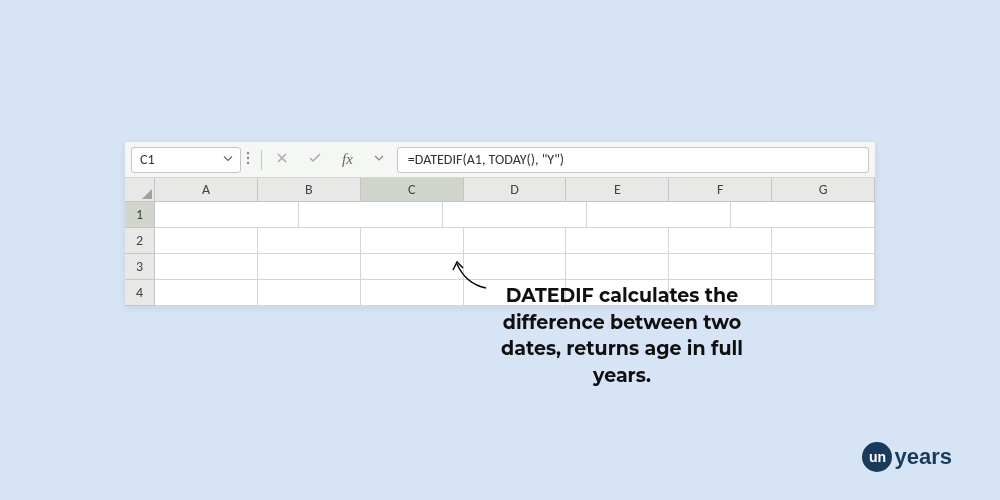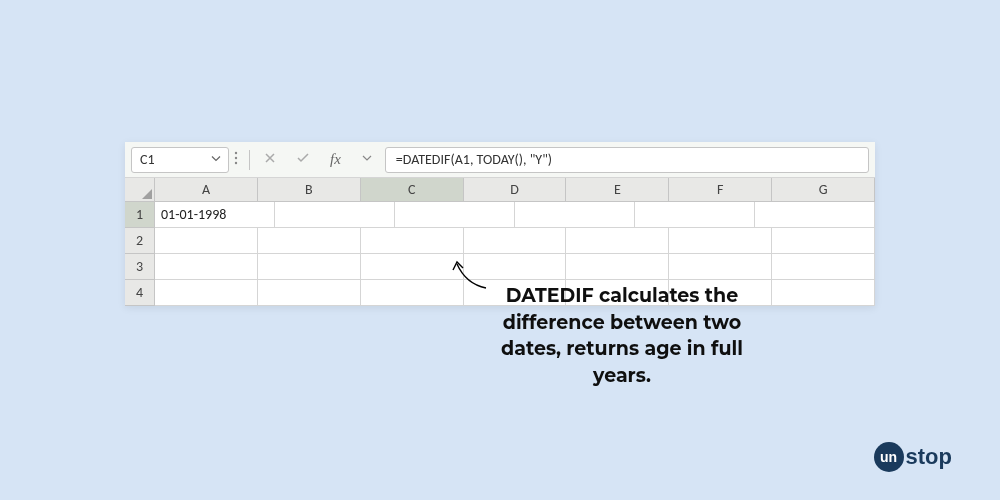--- a/index.html
+++ b/index.html
@@ -21,21 +21,21 @@
     }
     .formula-bar-row {
       display: flex;
       align-items: center;
       background: #f5f7f4;
       height: 36px;
       border-bottom: 1px solid #d5d5d5;
       padding: 4px 6px;
     }
     .name-box {
-      width: 98px;
+      width: 110px;
       height: 26px;
       background: #fff;
       border: 1px solid #c5c5c5;
       border-radius: 3px;
       display: flex;
       align-items: center;
       padding: 0 8px;
       font-size: 14px;
       color: #333;
       position: relative;
@@ -272,21 +272,20 @@
       <div class="col-header">A</div>
       <div class="col-header">B</div>
       <div class="col-header selected">C</div>
       <div class="col-header">D</div>
       <div class="col-header">E</div>
       <div class="col-header">F</div>
       <div class="col-header">G</div>
     </div>
     <div class="data-row">
       <div class="row-header selected">1</div>
-      <div class="cell">01-01-1998</div>
       <div class="cell"></div>
       <div class="cell"></div>
       <div class="cell"></div>
       <div class="cell"></div>
       <div class="cell"></div>
     </div>
     <div class="data-row">
       <div class="row-header">2</div>
       <div class="cell"></div>
       <div class="cell"></div>
@@ -323,14 +322,14 @@
   <path d="M 35 30 Q 15 26 6 6" stroke="#000" stroke-width="1.4" fill="none"></path>
   <path d="M 2 12 L 6 4 L 12 10" stroke="#000" stroke-width="1.4" fill="none"></path>
 </svg>
 
 <div class="annotation">DATEDIF calculates the difference between two dates, returns age in full years.</div>
 
 <div class="logo">
   <span class="logo-circle">
     <span class="logo-circle-text">un</span>
   </span>
-  <span>stop</span>
+  <span>years</span>
 </div>
 
 </body></html>

